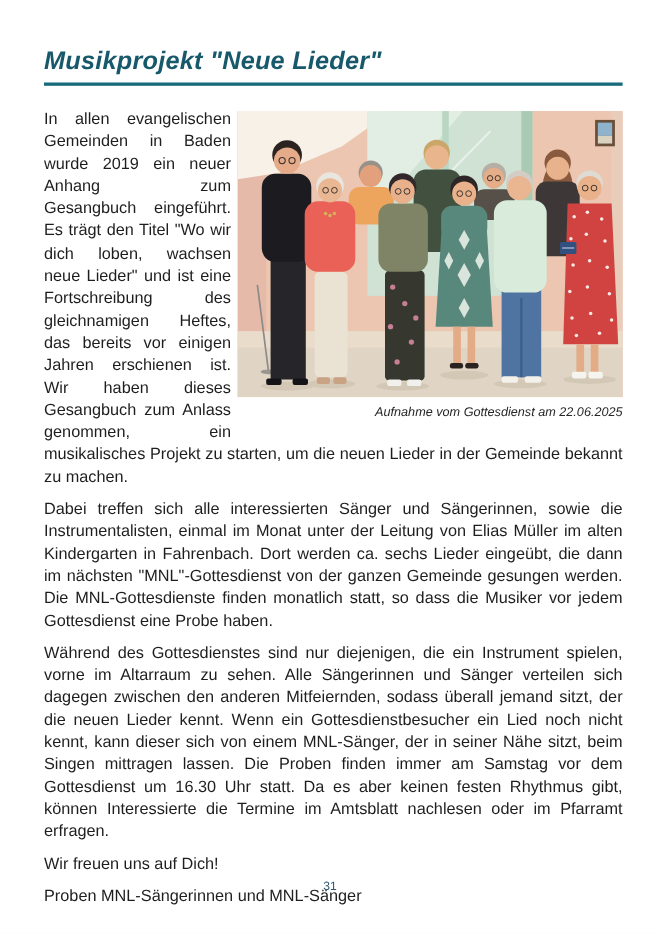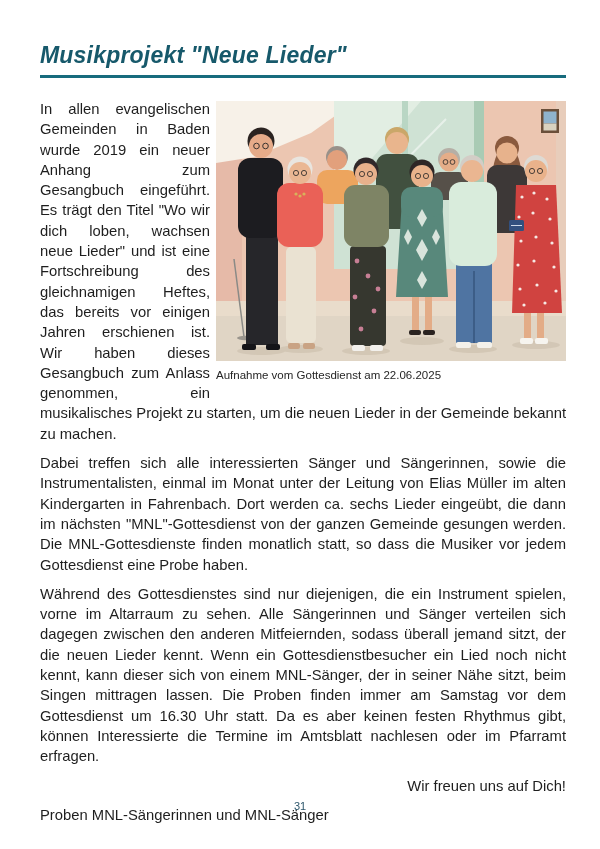--- a/index.html
+++ b/index.html
@@ -14,29 +14,29 @@
     margin:0 0 7px 0; font-style:italic; font-weight:600;
     font-size:23px; line-height:26px; letter-spacing:0.2px;
     color:#17596b;
   }
   .title-rule { height:3px; background:#176b7d; border:none; margin:0 0 21px 0; }
 
   figure.photo-figure { float:right; width:350px; margin:2px 0 8px 6px; }
   .photo-frame { width:350px; height:260px; overflow:hidden; background:#ecc6b1; }
   .photo-frame svg { display:block; }
   figcaption {
-    margin-top:7px; font-size:11.5px; line-height:15px;
-    color:#262626; text-align:left;
+    margin-top:7px; font-style:italic; font-size:11.5px; line-height:15px;
+    color:#262626; text-align:right;
   }
 
   p.body-text {
     margin:0 0 9px 0; font-size:14.8px; line-height:20.3px;
     color:#1e1e1e; text-align:justify;
   }
-  p.closing { margin-top:6px; text-align:right; }
+  p.closing { margin-top:6px; text-align:left; }
   p.signature { text-align:left; }
 
   .page-number {
     position:absolute; left:0; right:0; top:800px; text-align:center;
     font-size:11px; color:#2d566b;
   }
 </style>
 </head>
 <body>
 

